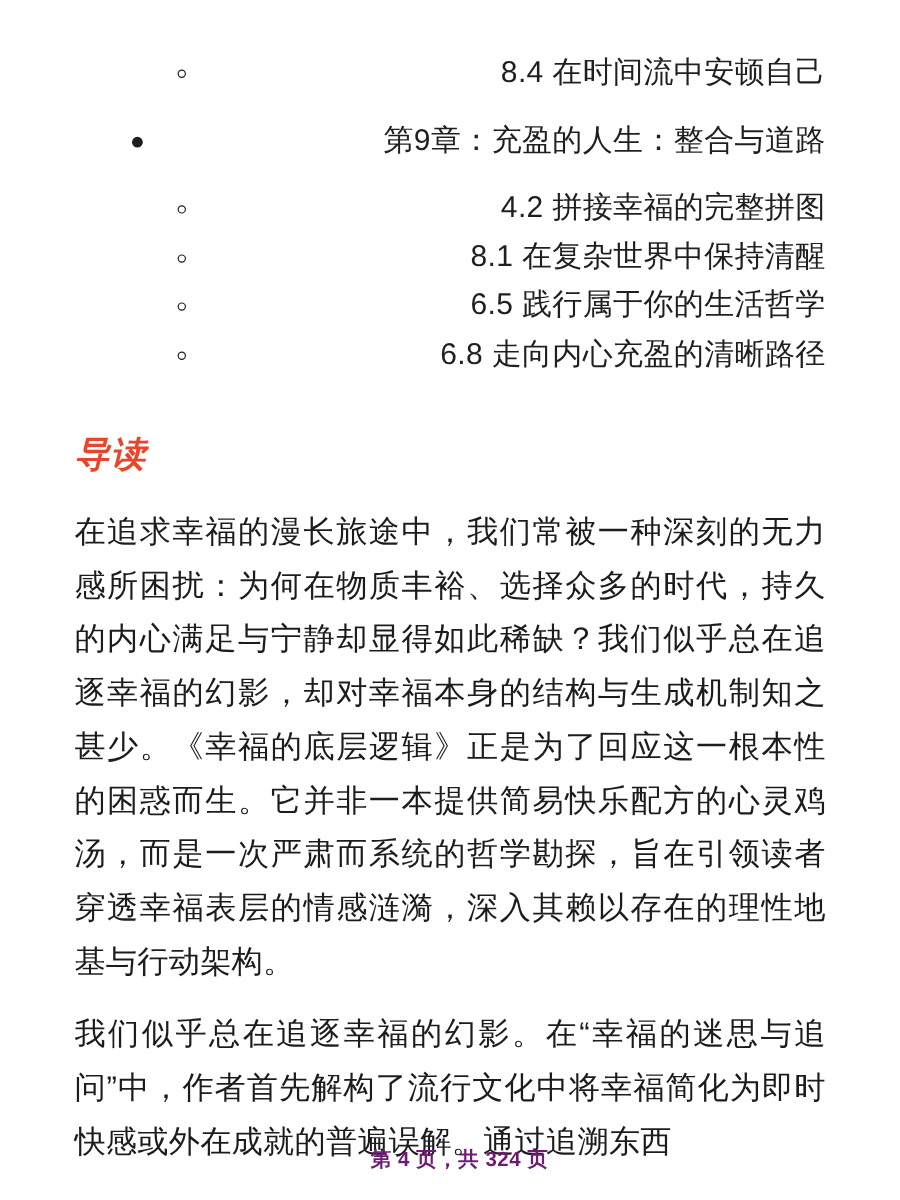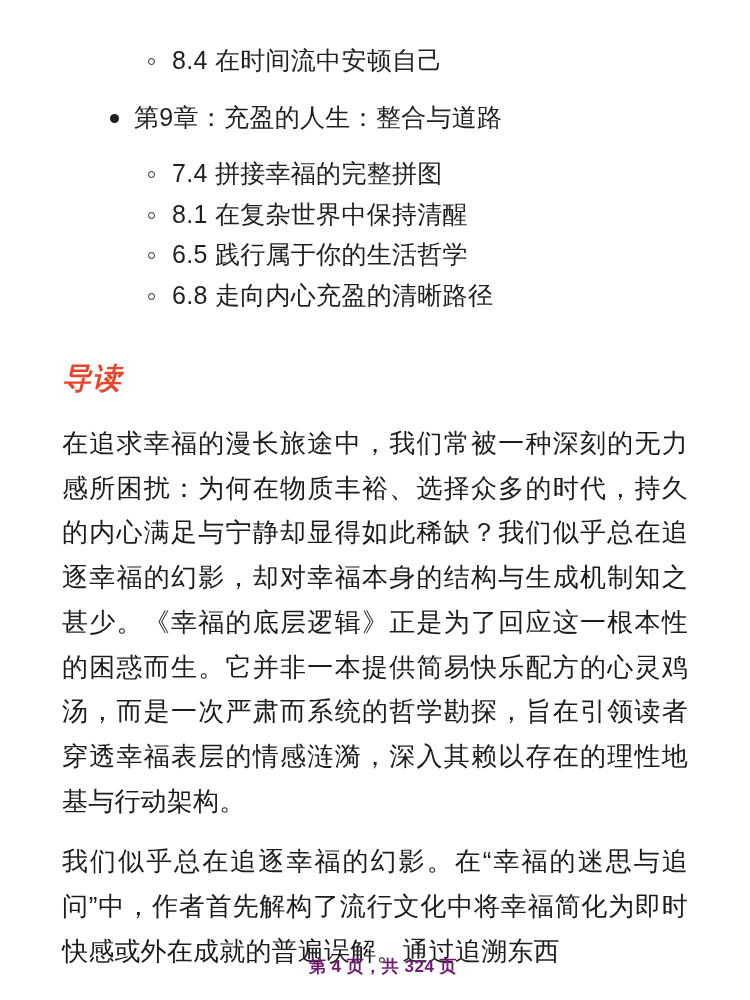--- a/index.html
+++ b/index.html
@@ -30,20 +30,21 @@
     list-style: none;
   }
   .toc-sub-item,
   .toc-chapter-item,
   .toc-sub-item-2 {
     position: relative;
     font-size: 25px;
     line-height: 1.62;
     color: #1f1f1f;
     letter-spacing: 0.3px;
+    text-align: right;
   }
   
   .toc-sub-item,
   .toc-sub-item-2 {
     padding-left: 110px;
   }
   .toc-sub-item::before,
   .toc-sub-item-2::before {
     content: "";
     position: absolute;
@@ -114,21 +115,21 @@
 <body>
 
 <div class="page">
 
   <ul class="toc">
     <li class="toc-sub-item">8.4 在时间流中安顿自己</li>
     <li class="toc-chapter-item">第9章：充盈的人生：整合与道路</li>
   </ul>
 
   <ul class="toc-group">
-    <li class="toc-sub-item-2">7.4 拼接幸福的完整拼图</li>
+    <li class="toc-sub-item-2">4.2 拼接幸福的完整拼图</li>
     <li class="toc-sub-item-2">8.1 在复杂世界中保持清醒</li>
     <li class="toc-sub-item-2">6.5 践行属于你的生活哲学</li>
     <li class="toc-sub-item-2">6.8 走向内心充盈的清晰路径</li>
   </ul>
 
   <h2 class="section-heading">导读</h2>
 
   <p class="body-par">在追求幸福的漫长旅途中，我们常被一种深刻的无力感所困扰：为何在物质丰裕、选择众多的时代，持久的内心满足与宁静却显得如此稀缺？我们似乎总在追逐幸福的幻影，却对幸福本身的结构与生成机制知之甚少。《幸福的底层逻辑》正是为了回应这一根本性的困惑而生。它并非一本提供简易快乐配方的心灵鸡汤，而是一次严肃而系统的哲学勘探，旨在引领读者穿透幸福表层的情感涟漪，深入其赖以存在的理性地基与行动架构。</p>
   <p class="body-par">我们似乎总在追逐幸福的幻影。在“幸福的迷思与追问”中，作者首先解构了流行文化中将幸福简化为即时快感或外在成就的普遍误解。通过追溯东西</p>
 

